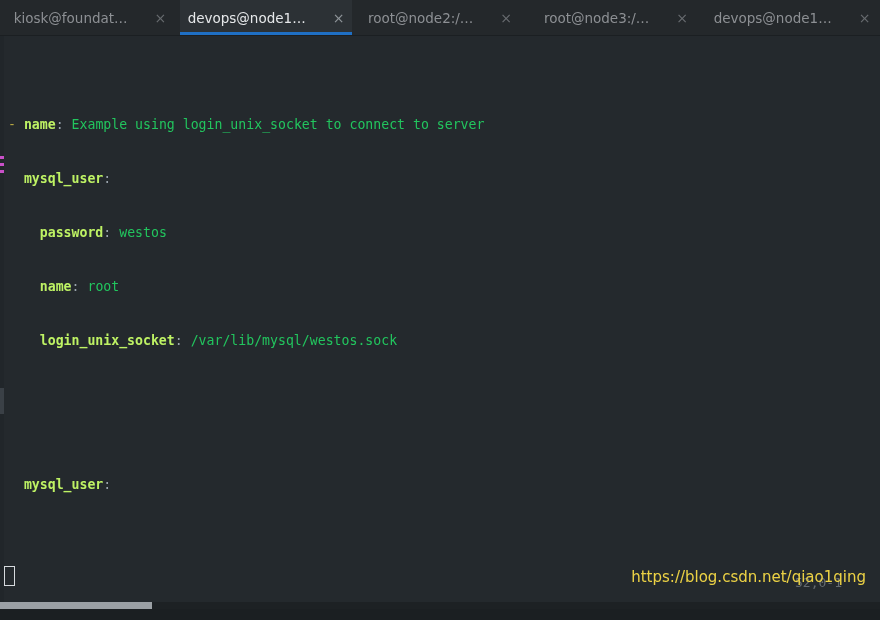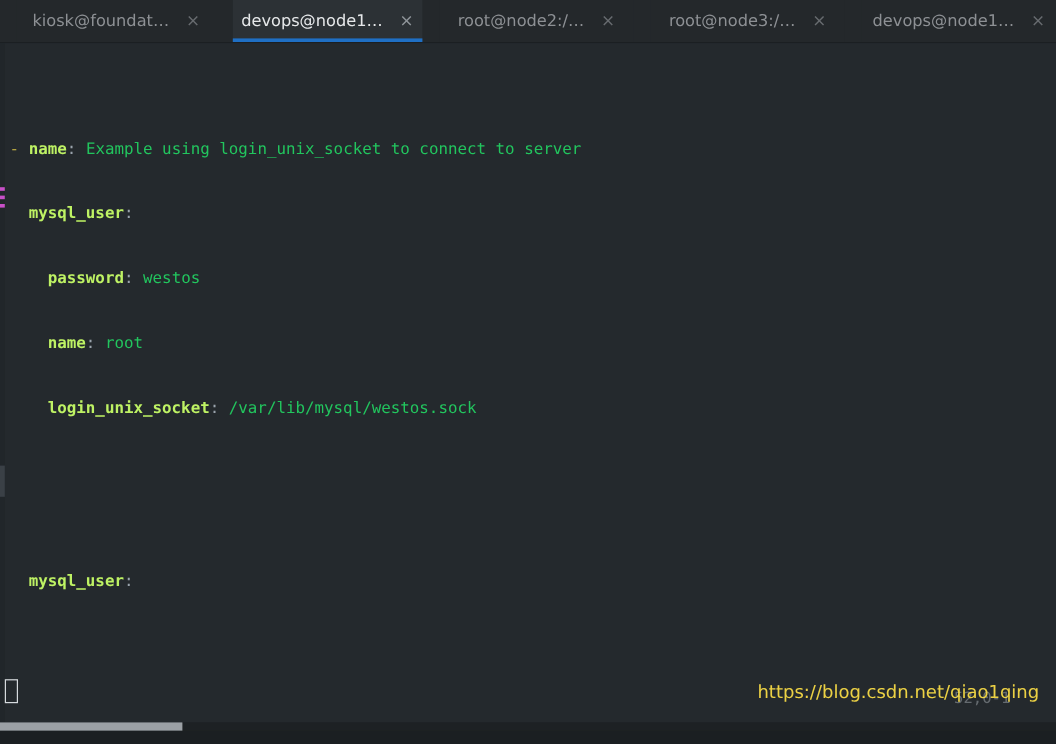--- a/index.html
+++ b/index.html
@@ -33,31 +33,30 @@
     display: flex;
     align-items: stretch;
     border-bottom: 1px solid #1b1f22;
     box-sizing: border-box;
   }
   .tab {
     position: relative;
     display: flex;
     align-items: center;
     justify-content: center;
-    gap: 14px;
+    gap: 27px;
     height: 100%;
     box-sizing: border-box;
     padding: 0 6px;
     font-family: "DejaVu Sans", "Liberation Sans", sans-serif;
     font-size: 13.5px;
     color: #8d9094;
     white-space: nowrap;
     background: #24282b;
     user-select: none;
-    margin-left: 14px;
   }
   .tab.active {
     background: #2c3135;
     color: #e6e8ea;
   }
   .tab.active::after {
     content: "";
     position: absolute;
     left: 0; right: 0; bottom: 0;
     height: 3px;

